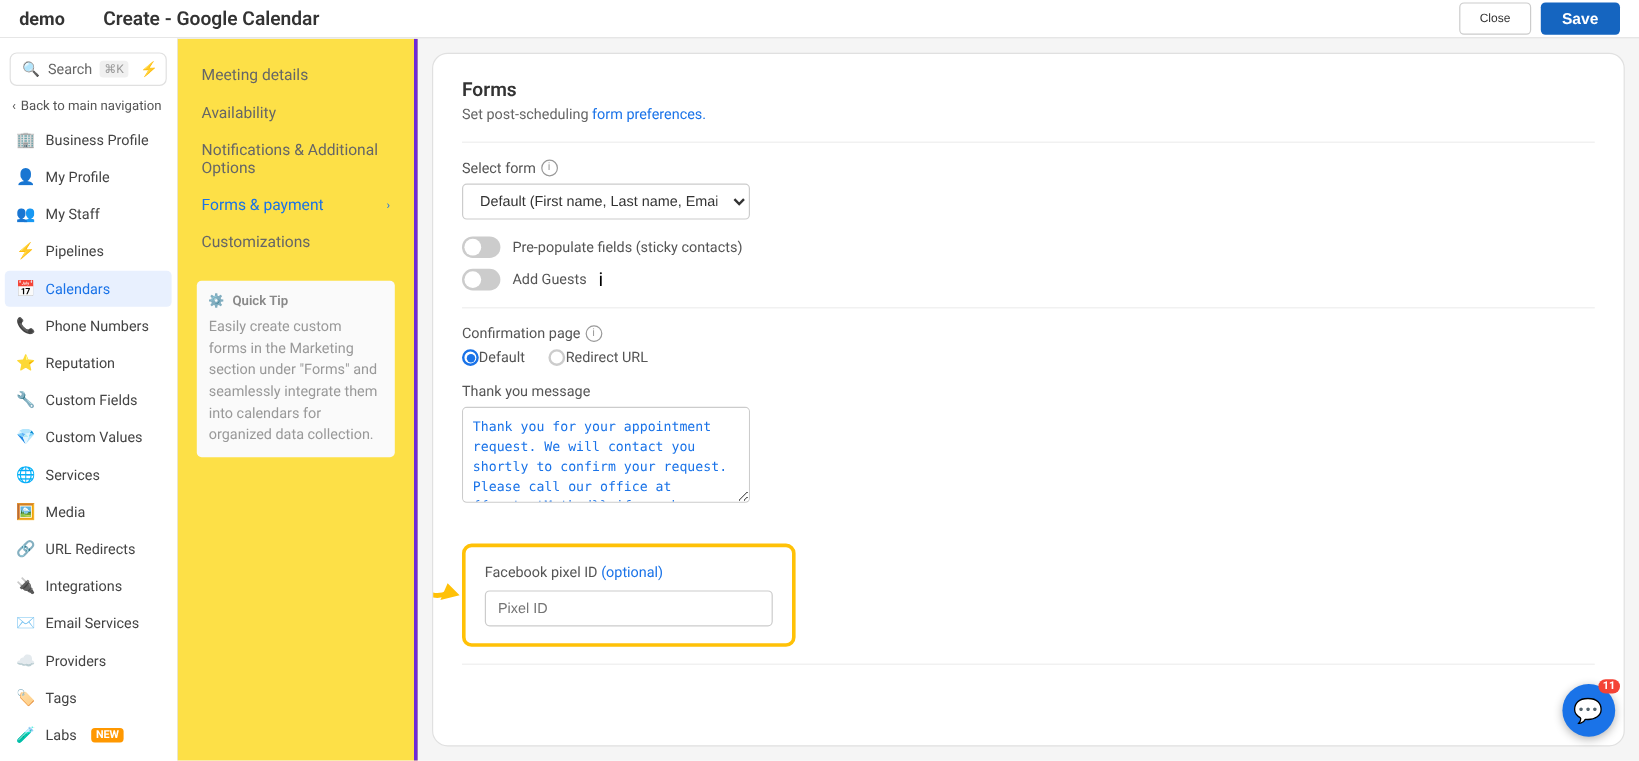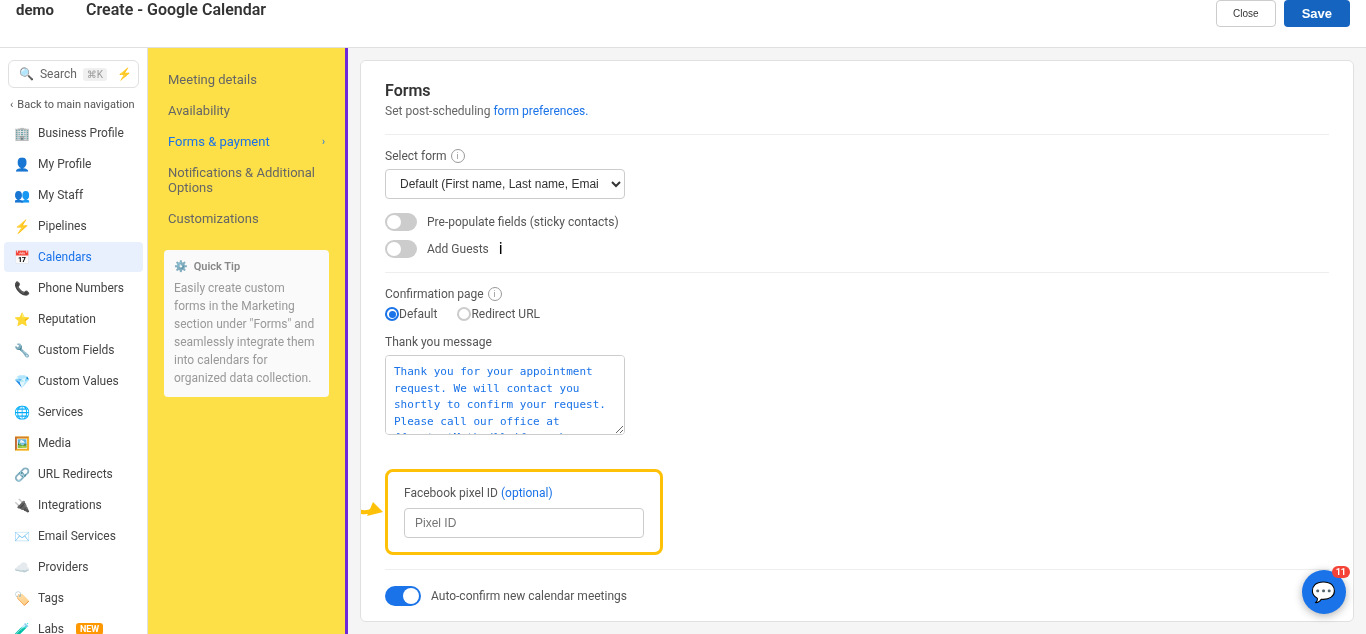--- a/index.html
+++ b/index.html
@@ -1,19 +1,19 @@
 <!DOCTYPE html>
 <html><head>
   <meta charset="utf-8">
   <style>
     * { box-sizing: border-box; margin: 0; padding: 0; }
     body { font-family: -apple-system, BlinkMacSystemFont, 'Segoe UI', Roboto, sans-serif; background: #f5f5f5; display: flex; flex-direction: column; height: 634px; overflow: hidden; }
 
     
-    .topbar { background: #fff; height: 48px; display: flex; align-items: flex-start; justify-content: space-between; padding: 0 16px; border-bottom: 1px solid #e0e0e0; z-index: 10; }
+    .topbar { background: #fff; height: 32px; display: flex; align-items: center; justify-content: space-between; padding: 0 16px; border-bottom: 1px solid #e0e0e0; z-index: 10; }
     .topbar-left { display: flex; align-items: center; gap: 12px; }
     .topbar-logo { font-weight: 700; font-size: 15px; color: #333; }
     .topbar-title { font-size: 16px; font-weight: 600; color: #333; margin-left: 20px; }
     .topbar-right { display: flex; gap: 8px; }
     .btn-close { background: #fff; border: 1px solid #ccc; border-radius: 4px; padding: 6px 16px; font-size: 10px; cursor: pointer; color: #333; }
     .btn-save { background: #1565c0; border: none; border-radius: 4px; padding: 6px 18px; font-size: 13px; cursor: pointer; color: #fff; font-weight: 600; }
 
     
     .main-layout { display: flex; flex: 1; overflow: hidden; }
 
@@ -183,38 +183,38 @@
         </div>
       </div>
   </div>
 
   <div class="content-area">
 
     <div class="left-nav">
       <div id="left-nav-items">
           <div class="left-nav-item"><span>Meeting details</span></div>
           <div class="left-nav-item"><span>Availability</span></div>
+          <div class="left-nav-item"><span>Notifications &amp; Additional Options</span></div>
           <div class="left-nav-item active">
             <span>Forms &amp; payment</span>
             <span class="chevron">›</span>
           </div>
-          <div class="left-nav-item"><span>Notifications &amp; Additional Options</span></div>
           <div class="left-nav-item"><span>Customizations</span></div>
         </div>
 
       <div class="quick-tip">
         <div class="quick-tip-header">
           <span>⚙️</span>
           <span>Quick Tip</span>
         </div>
         <div class="quick-tip-text">Easily create custom forms in the Marketing section under "Forms" and seamlessly integrate them into calendars for organized data collection.</div>
       </div>
     </div>
 
-    <div class="form-area" style="position:relative;">
+    <div class="form-area" style="position:relative;border-radius:13px;">
 
       <div class="form-section-title">Forms</div>
       <div class="form-section-subtitle">
         Set post-scheduling <a>form preferences.</a>
       </div>
 
       <hr class="divider">
 
       
       <div class="form-group">
@@ -280,24 +280,20 @@
           <div class="pixel-label">
             <span style="color:#555;">Facebook pixel ID </span><span style="color:#1a73e8;">(optional)</span>
           </div>
           <input class="pixel-input" type="text" placeholder="Pixel ID" style="">
         </div>
       </div>
 
       <hr class="divider">
 
       
-      <div class="bottom-section">
-        <div class="toggle-on-blue"></div>
-        <span class="toggle-label">Auto-confirm new calendar meetings</span>
-      </div>
 
     </div>
   </div>
 </div>
 
 <div class="chat-fab" style="position:fixed;">
   <span>💬</span>
   <span class="chat-badge">11</span>
 </div>
 

